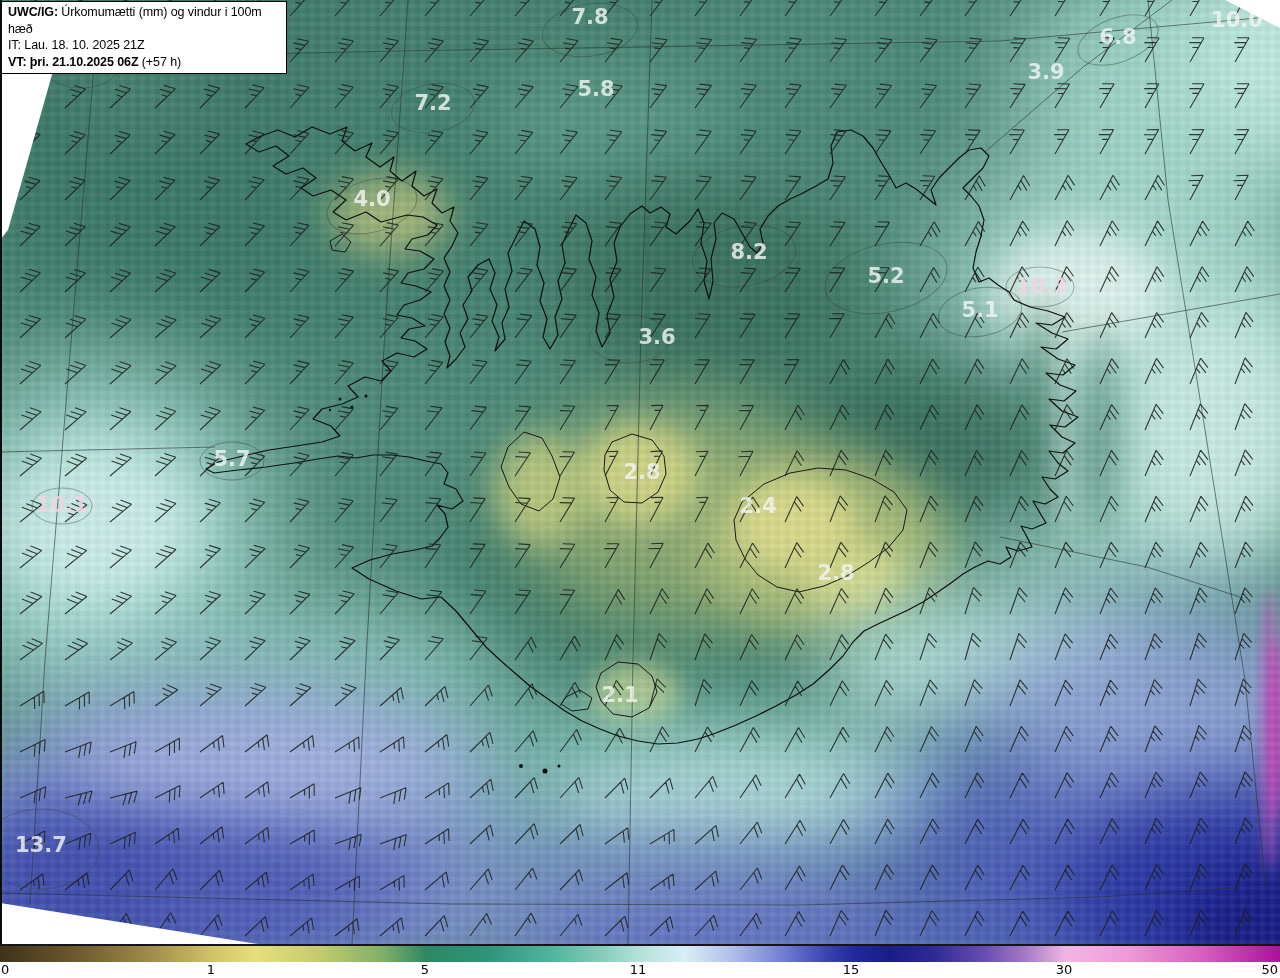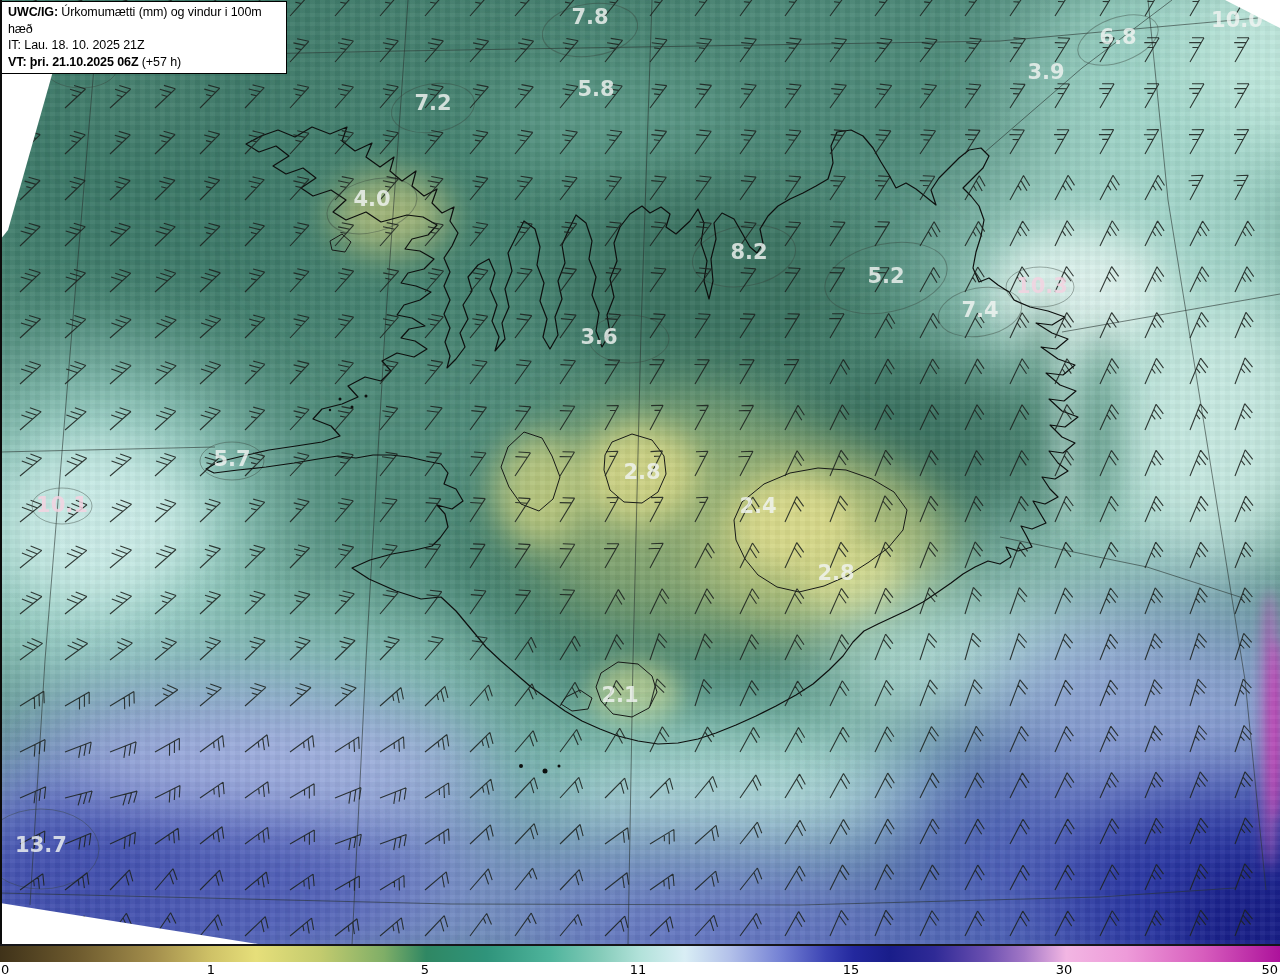--- a/index.html
+++ b/index.html
@@ -124,22 +124,22 @@
         <span class="clabel " style="left:590px;top:17px">7.8</span>
         <span class="clabel " style="left:433px;top:103px">7.2</span>
         <span class="clabel " style="left:596px;top:89px">5.8</span>
         <span class="clabel " style="left:372px;top:199px">4.0</span>
         <span class="clabel " style="left:1118px;top:37px">6.8</span>
         <span class="clabel " style="left:1237px;top:20px">10.0</span>
         <span class="clabel " style="left:1046px;top:72px">3.9</span>
         <span class="clabel " style="left:749px;top:252px">8.2</span>
         <span class="clabel " style="left:886px;top:276px">5.2</span>
         <span class="clabel pink" style="left:1042px;top:286px">10.3</span>
-        <span class="clabel " style="left:980px;top:310px">7.4</span>
-        <span class="clabel " style="left:599px;top:337px">3.6</span>
+        <span class="clabel " style="left:980px;top:310px">5.1</span>
+        <span class="clabel " style="left:657px;top:337px">3.6</span>
         <span class="clabel " style="left:232px;top:459px">5.7</span>
         <span class="clabel pink" style="left:62px;top:505px">10.1</span>
         <span class="clabel " style="left:642px;top:472px">2.8</span>
         <span class="clabel " style="left:758px;top:506px">2.4</span>
         <span class="clabel " style="left:836px;top:573px">2.8</span>
         <span class="clabel " style="left:620px;top:695px">2.1</span>
         <span class="clabel " style="left:41px;top:845px">13.7</span>
       </div>
     <svg id="over" class="layer" width="1280" height="944">
         <polygon points="0,57 57,57 8,230 0,240" fill="#ffffff"></polygon>

